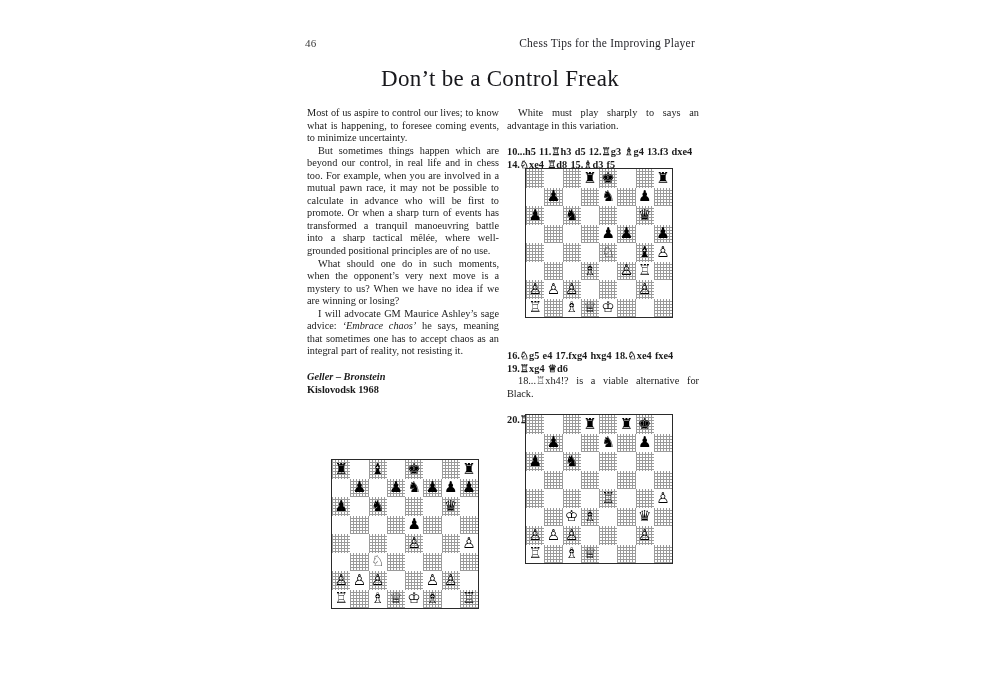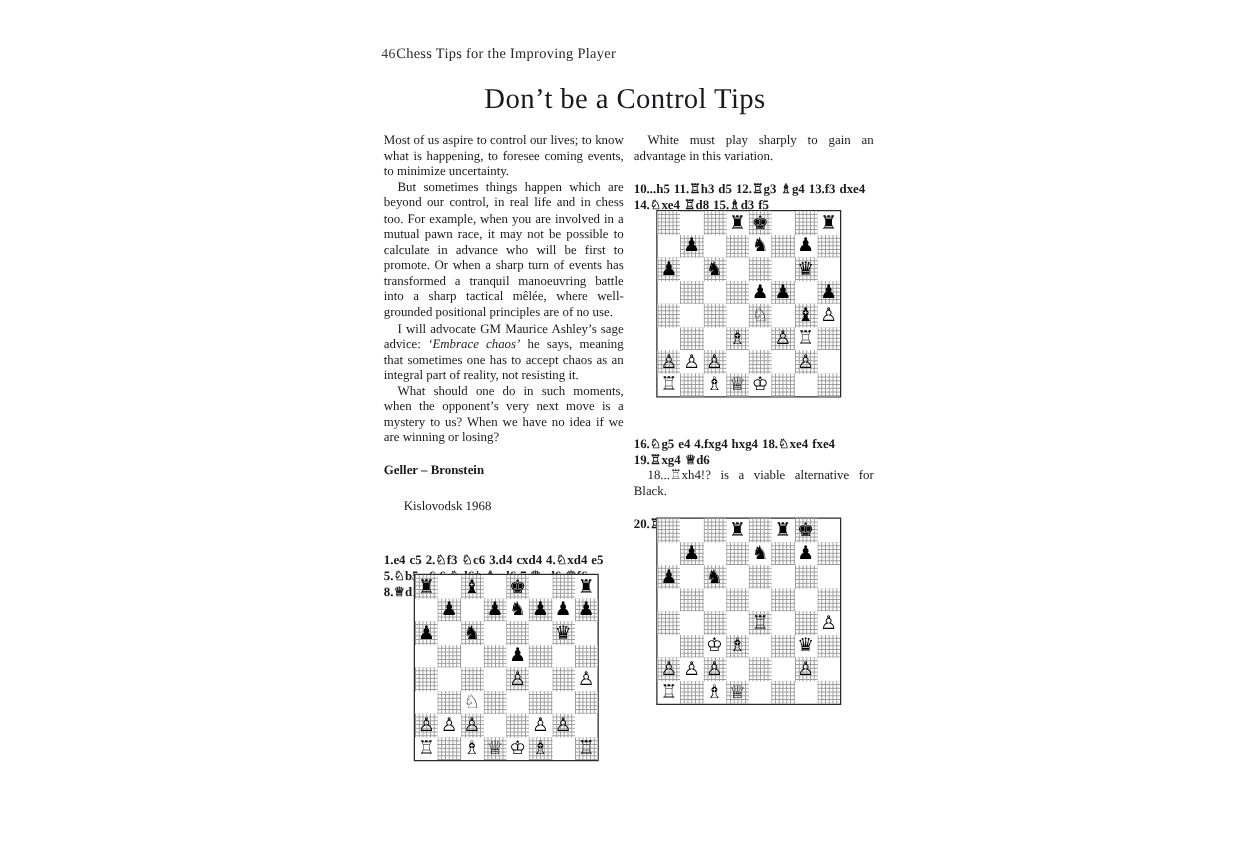--- a/index.html
+++ b/index.html
@@ -8,39 +8,39 @@
     background:#ffffff;
     font-family:"Liberation Serif","DejaVu Serif",serif;
     color:#1a1a1a;
     overflow:hidden;
   }
   .page{position:relative;width:1000px;height:675px;}
 
   
   .runhead{position:absolute;top:37px;left:305px;width:390px;height:16px;}
   .folio{position:absolute;left:0;top:0;font-size:11px;color:#3a3a3a;letter-spacing:.2px;}
-  .booktitle{position:absolute;left:12px;top:0;width:390px;text-align:left;font-size:11.5px;color:#26262b;letter-spacing:.25px;}
+  .booktitle{position:absolute;left:0;top:0;width:390px;text-align:right;font-size:11.5px;color:#26262b;letter-spacing:.25px;}
 
   
   .chapter-title{
     position:absolute;top:66px;left:305px;width:390px;
     text-align:center;font-size:23px;color:#18181c;
     letter-spacing:.3px;font-weight:400;
   }
 
   
   .col{position:absolute;top:107px;width:192px;font-size:10.3px;line-height:12.55px;}
   .col-left{left:307px;}
   .col-right{left:507px;}
 
   p.body{margin:0;text-align:justify;text-indent:11px;hyphens:auto;}
   p.body.first{text-indent:0;}
 
-  .gamehead{margin:0;padding-top:13px;font-weight:bold;font-size:10.3px;line-height:12.6px;}
-  .gamesub{margin:16px;font-size:10.3px;line-height:12.6px;}
+  .gamehead{margin:0;padding-top:13px;font-weight:bold;font-size:10.3px;line-height:12.6px;font-style:italic;}
+  .gamesub{margin:0;font-size:10.3px;line-height:12.6px;font-weight:bold;}
 
   .moves{
     margin:0;font-weight:bold;font-size:10.3px;line-height:13.1px;
     text-align:left;word-spacing:.6px;
   }
   .moves.topgap{padding-top:14px;}
   .moves.tight{padding-top:0;margin-top:13px;}
   .note{margin:0;text-align:justify;text-indent:11px;font-size:10.3px;line-height:12.55px;}
 
   
@@ -74,41 +74,40 @@
 </head>
 <body>
 
 <div class="page">
 
   <div class="runhead">
     <div class="folio">46</div>
     <div class="booktitle">Chess Tips for the Improving Player</div>
   </div>
 
-  <div class="chapter-title">Don’t be a Control Tips</div>
+  <div class="chapter-title">Don’t be a Control Freak</div>
 
   <div class="col col-left">
     <p class="body first">Most of us aspire to control our lives; to know what is happening, to foresee coming events, to minimize uncertainty.</p>
     <p class="body">But sometimes things happen which are beyond our control, in real life and in chess too. For example, when you are involved in a mutual pawn race, it may not be possible to calculate in advance who will be first to promote. Or when a sharp turn of events has transformed a tranquil manoeuvring battle into a sharp tactical mêlée, where well-grounded positional principles are of no use.</p>
+    <p class="body">What should one do in such moments, when the opponent’s very next move is a mystery to us? When we have no idea if we are winning or losing?</p>
     <p class="body"><span>I will advocate GM Maurice Ashley’s sage advice: </span><i>‘Embrace chaos’</i><span> he says, meaning that sometimes one has to accept chaos as an integral part of reality, not resisting it.</span></p>
-    <p class="body">What should one do in such moments, when the opponent’s very next move is a mystery to us? When we have no idea if we are winning or losing?</p>
 
     <p class="gamehead">Geller – Bronstein</p>
     <p class="gamesub">Kislovodsk 1968</p>
 
-    <p class="moves topgap">1.e4 c5 2.♘f3 ♘c6 3.d4 cxd4 4.♘xd4 e5 5.♘b5 a6 6.♘d6† ♗xd6 7.♕xd6 ♕f6 8.♕d1 ♕g6 9.♘c3 ♘ge7 10.h4</p>
   </div>
 
   <div class="col col-right">
-    <p class="body">White must play sharply to gain an advantage in this variation.</p>
+    <p class="body">White must play sharply to says an advantage in this variation.</p>
     <p class="moves tight">10...h5 11.♖h3 d5 12.♖g3 ♗g4 13.f3 dxe4 14.♘xe4 ♖d8 15.♗d3 f5</p>
   </div>
 
   <div class="col" style="top:336px;left:507px;">
-    <p class="moves tight">16.♘g5 e4 4.fxg4 hxg4 18.♘xe4 fxe4 19.♖xg4 ♕d6</p>
+    <p class="moves tight">16.♘g5 e4 17.fxg4 hxg4 18.♘xe4 fxe4 19.♖xg4 ♕d6</p>
     <p class="note">18...♖xh4!? is a viable alternative for Black.</p>
     <p class="moves tight">20.♖xe4 ♕g3† 21.♔d2 0–0 22.♔c3</p>
   </div>
 
 
   <div class="board" id="board-0" style="left:525px;top:168px;width:146px;height:148px;">
     <div class="grid">
         <div class="sq dark"></div>
         <div class="sq"></div>
         <div class="sq dark"></div>

